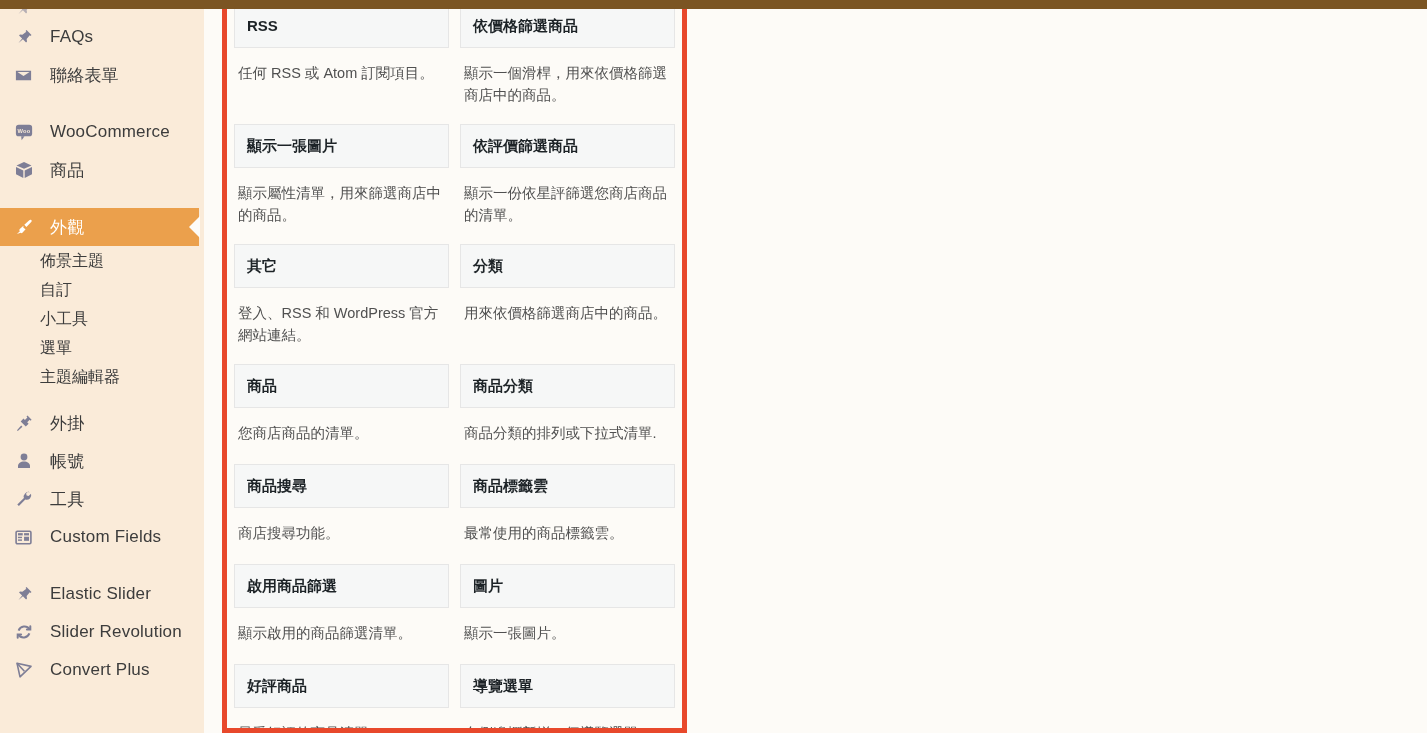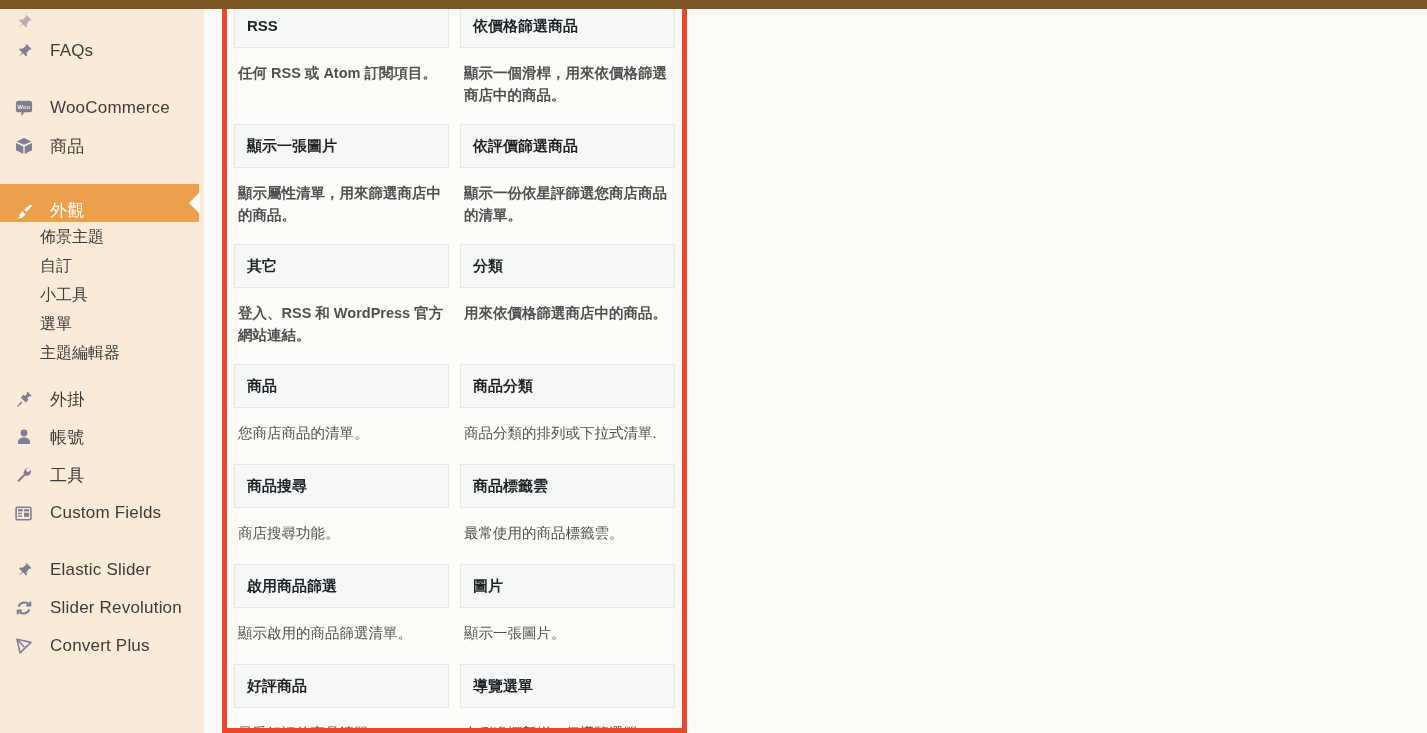--- a/index.html
+++ b/index.html
@@ -19,21 +19,21 @@
     width: 1427px; height: 9px;
     background: #7B5523;
     z-index: 40;
   }
 
   
   #sidebar {
     position: absolute; top: 0; left: 0;
     width: 204px; height: 733px;
     background: #FAEBD9;
-    padding-top: 14px;
+    padding-top: 0;
     overflow: hidden;
     z-index: 10;
   }
   .group-gap { height: 19px; }
 
   .menu-item {
     position: relative;
     display: flex;
     align-items: center;
     height: 38px;
@@ -48,21 +48,20 @@
     display: flex; align-items: center; justify-content: flex-start;
     color: #7E7E96;
   }
   .menu-item .lbl { padding-left: 6px; }
 
   .menu-item.active {
     background: #EBA04C;
     color: #fff;
     width: 199px;
     margin-right: 5px;
-    align-items: flex-end;
   }
   .menu-item.active .ico { color: #fff; }
   .menu-item.active::after {
     content: "";
     position: absolute;
     right: -1px; top: 50%;
     transform: translateY(-50%);
     border-top: 11px solid transparent;
     border-bottom: 11px solid transparent;
     border-right: 11px solid #FDFBF7;
@@ -127,21 +126,21 @@
     color: #1D2327;
     line-height: 1.2;
   }
   .widget-desc {
     font-size: 14.5px;
     color: #505050;
     line-height: 1.55;
     padding: 14px 4px 12px 4px;
     min-height: 56px;
   }
-  .row-tall .widget-desc { min-height: 76px; font-weight: bold; }
+  .row-tall .widget-desc { min-height: 76px; }
 
   #panel .widget-grid { margin-top: 0; }
 </style>
 </head>
 <body>
 
 <div id="adminbar"></div>
 
 <div id="sidebar">
 
@@ -156,20 +155,28 @@
 
   <div class="menu-item">
     <span class="ico">
       <svg width="19" height="19" viewBox="0 0 20 20" fill="currentColor">
           <path d="M13.2 2.1l-1 1 .8.8-4.2 3.3-2.5-.4-1 1 3.3 3.3-3.9 4.7 4.7-3.9 3.3 3.3 1-1-.4-2.5 3.3-4.2.8.8 1-1z"></path>
         </svg>
     </span>
     <span class="lbl">FAQs</span>
   </div>
 
+  <div class="menu-item">
+    <span class="ico">
+      <svg width="19" height="19" viewBox="0 0 20 20" fill="currentColor">
+          <path d="M2 5h16v10H2V5zm1.6 1.2L10 10.6l6.4-4.4H3.6z"></path>
+        </svg>
+    </span>
+    <span class="lbl">聯絡表單</span>
+  </div>
 
   <div class="group-gap"></div>
 
   <div class="menu-item">
     <span class="ico">
       <svg width="21" height="21" viewBox="0 0 22 22">
         <rect x="2" y="3" width="17" height="12" rx="3" fill="currentColor"></rect>
         <path d="M7.5 15l.5 4 3-4z" fill="currentColor"></path>
         <text x="10.5" y="11.6" font-size="6" fill="#FAEBD9" text-anchor="middle" font-family="Liberation Sans, sans-serif" font-weight="bold">Woo</text>
       </svg>

